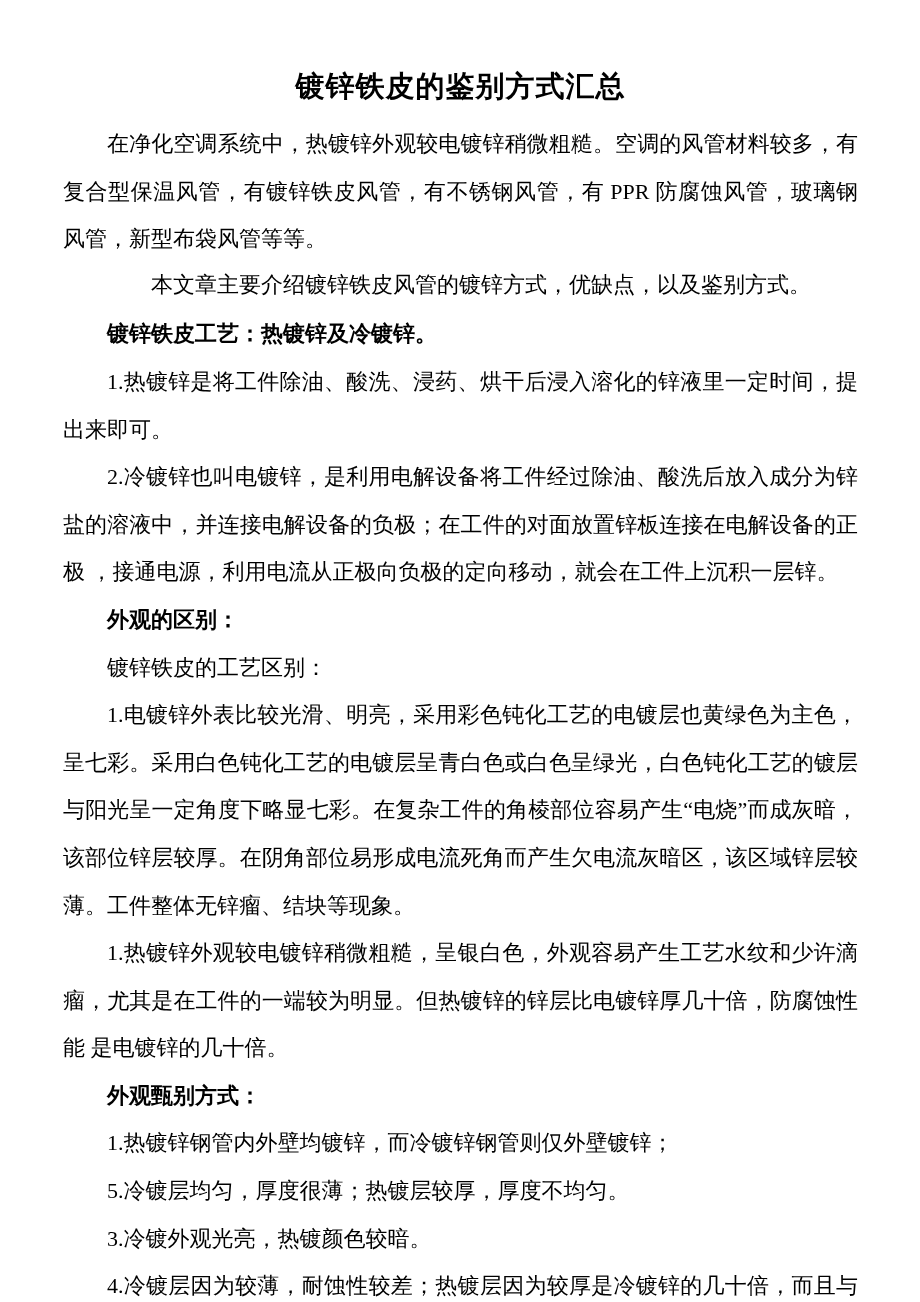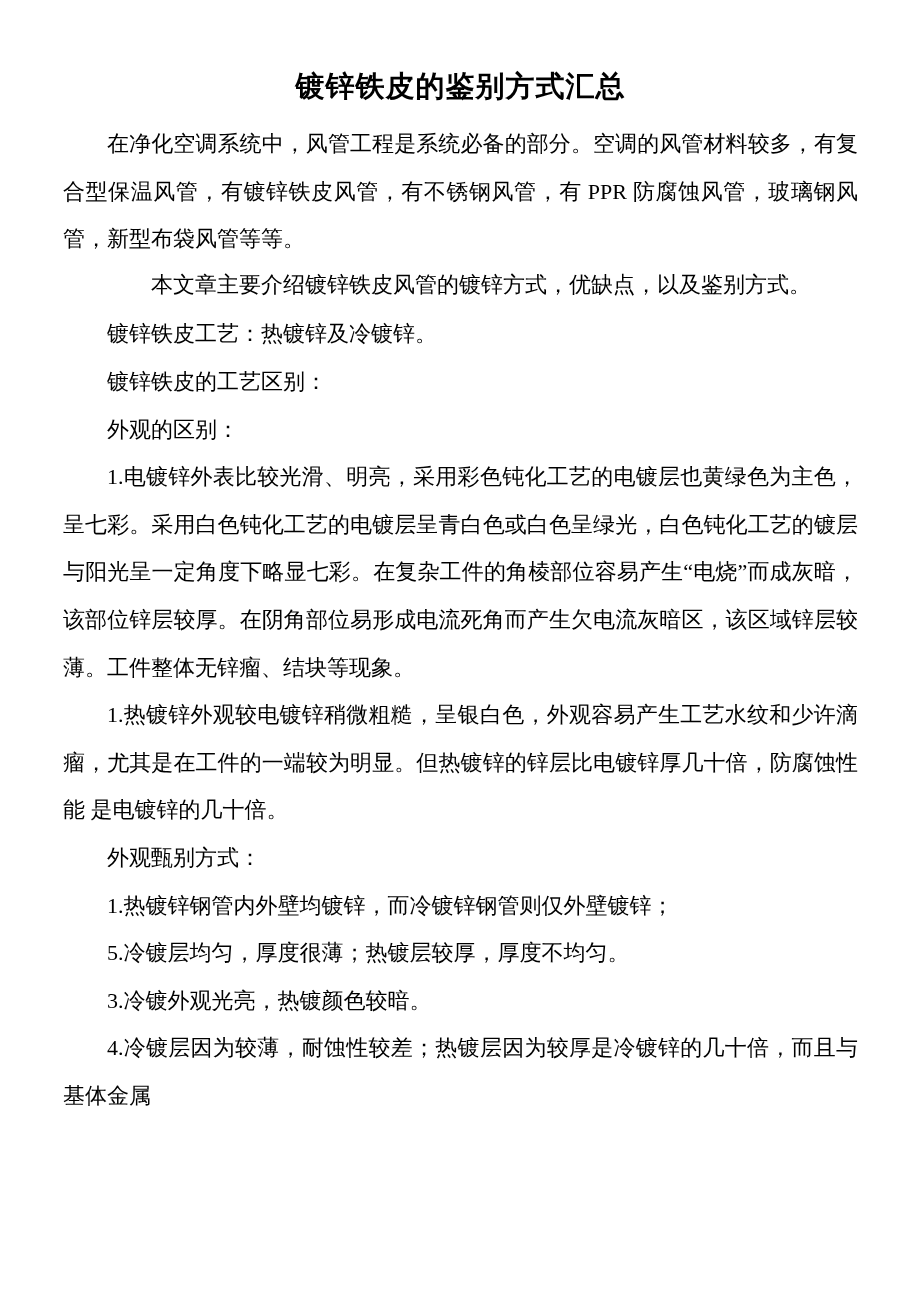--- a/index.html
+++ b/index.html
@@ -31,40 +31,42 @@
   }
   .para {
     margin: 0;
     font-size: 22px;
     line-height: 47.6px;
     text-align: justify;
     word-break: break-all;
   }
   .indent-2 { text-indent: 2em; }
   .indent-4 { text-indent: 4em; font-family: Liberation Mono, monospace; }
-  .bold { font-weight: 400; }
+  .bold { font-weight: 700; }
 </style>
 </head>
 <body>
 
 <div class="page">
 
   <h1 class="doc-title">镀锌铁皮的鉴别方式汇总</h1>
 
-  <p class="para indent-2">在净化空调系统中，风管工程是系统必备的部分。空调的风管材料较多，有复合型保温风管，有镀锌铁皮风管，有不锈钢风管，有 PPR 防腐蚀风管，玻璃钢风管，新型布袋风管等等。</p>
+  <p class="para indent-2">在净化空调系统中，热镀锌外观较电镀锌稍微粗糙。空调的风管材料较多，有复合型保温风管，有镀锌铁皮风管，有不锈钢风管，有 PPR 防腐蚀风管，玻璃钢风管，新型布袋风管等等。</p>
 
   <p class="para indent-4">本文章主要介绍镀锌铁皮风管的镀锌方式，优缺点，以及鉴别方式。</p>
 
   <p class="para indent-2 bold">镀锌铁皮工艺：热镀锌及冷镀锌。</p>
 
+  <p class="para indent-2">1.热镀锌是将工件除油、酸洗、浸药、烘干后浸入溶化的锌液里一定时间，提出来即可。</p>
 
+  <p class="para indent-2">2.冷镀锌也叫电镀锌，是利用电解设备将工件经过除油、酸洗后放入成分为锌盐的溶液中，并连接电解设备的负极；在工件的对面放置锌板连接在电解设备的正极 ，接通电源，利用电流从正极向负极的定向移动，就会在工件上沉积一层锌。</p>
+
+  <p class="para indent-2 bold">外观的区别：</p>
 
   <p class="para indent-2">镀锌铁皮的工艺区别：</p>
-
-  <p class="para indent-2 bold">外观的区别：</p>
 
   <p class="para indent-2">1.电镀锌外表比较光滑、明亮，采用彩色钝化工艺的电镀层也黄绿色为主色，呈七彩。采用白色钝化工艺的电镀层呈青白色或白色呈绿光，白色钝化工艺的镀层与阳光呈一定角度下略显七彩。在复杂工件的角棱部位容易产生“电烧”而成灰暗，该部位锌层较厚。在阴角部位易形成电流死角而产生欠电流灰暗区，该区域锌层较薄。工件整体无锌瘤、结块等现象。</p>
 
   <p class="para indent-2">1.热镀锌外观较电镀锌稍微粗糙，呈银白色，外观容易产生工艺水纹和少许滴瘤，尤其是在工件的一端较为明显。但热镀锌的锌层比电镀锌厚几十倍，防腐蚀性能 是电镀锌的几十倍。</p>
 
   <p class="para indent-2 bold">外观甄别方式：</p>
 
   <p class="para indent-2">1.热镀锌钢管内外壁均镀锌，而冷镀锌钢管则仅外壁镀锌；</p>
 
   <p class="para indent-2">5.冷镀层均匀，厚度很薄；热镀层较厚，厚度不均匀。</p>

